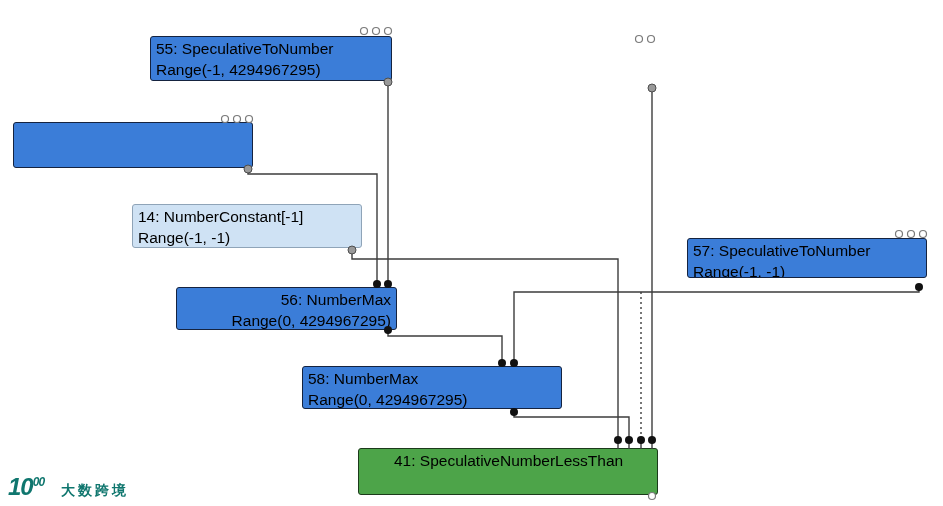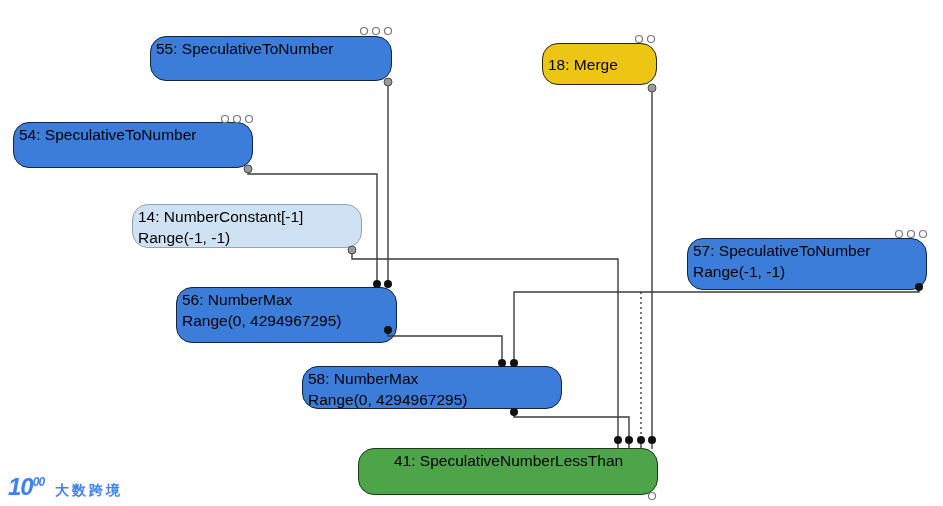--- a/index.html
+++ b/index.html
@@ -4,64 +4,61 @@
 <style>
   html,body{margin:0;padding:0;}
   body{
     width:943px;height:506px;position:relative;overflow:hidden;
     background:#ffffff;
     font-family:"Liberation Sans","DejaVu Sans",sans-serif;
   }
   #canvas{position:absolute;inset:0;width:943px;height:506px;}
   
   .node{
-    position:absolute;box-sizing:border-box;border-radius:16px;
+    position:absolute;box-sizing:border-box;border-radius:3px;
     padding:1px 5px;color:#000;font-size:15.5px;line-height:21px;
     white-space:nowrap;overflow:hidden;z-index:1;cursor:pointer;
   }
   .nline{pointer-events:none;}
   .blue{background:#3b7dd8;border:1.4px solid #15233f;}
   .yellow{background:#edc613;border:1.4px solid #2b2410;}
   .lightblue{background:#cfe2f4;border:1.4px solid #8fa4b8;}
   .green{background:#4da449;border:1.4px solid #1c3a1b;padding-left:35px;}
   .n55{left:150px;top:36px;width:242px;height:45px;}
   .n18{left:542px;top:43px;width:115px;height:42px;display:flex;align-items:center;}
   .n54{left:13px;top:122px;width:240px;height:46px;}
   .n14{left:132px;top:204px;width:230px;height:44px;}
-  .n57{left:687px;top:238px;width:240px;height:52px;}
-  .n56{left:176px;top:287px;width:221px;height:56px;}
+  .n57{left:687px;top:238px;width:240px;height:40px;}
+  .n56{left:176px;top:287px;width:221px;height:43px;text-align:right;}
   .n58{left:302px;top:366px;width:260px;height:43px;}
   .n41{left:358px;top:448px;width:300px;height:47px;}
   
   #edge-layer{position:absolute;inset:0;z-index:5;pointer-events:none;}
   
   .watermark{
     position:absolute;left:8px;top:473px;z-index:0;
-    color:#3b82f6;font-weight:bold;display:flex;align-items:baseline;gap:11px;
+    color:#0f766e;font-weight:bold;display:flex;align-items:baseline;gap:17px;
     user-select:none;
   }
   .wm-logo{font-size:24px;font-style:italic;letter-spacing:-1px;}
   .wm-logo sup{font-size:12px;}
   .wm-text{font-size:14px;letter-spacing:3px;font-family:"DejaVu Sans",sans-serif;}
 </style>
 </head>
 <body>
 
 <div id="canvas">
 
   <div class="node blue n55">
     <div class="nline">55: SpeculativeToNumber</div>
+    <div class="nline">Range(-1, 4294967295)</div>
   </div>
 
-  <div class="node yellow n18">
-    <div class="nline">18: Merge</div>
-  </div>
 
   <div class="node blue n54">
-    <div class="nline">54: SpeculativeToNumber</div>
   </div>
 
   <div class="node lightblue n14">
     <div class="nline">14: NumberConstant[-1]</div>
     <div class="nline">Range(-1, -1)</div>
   </div>
 
   <div class="node blue n57">
     <div class="nline">57: SpeculativeToNumber</div>
     <div class="nline">Range(-1, -1)</div>

